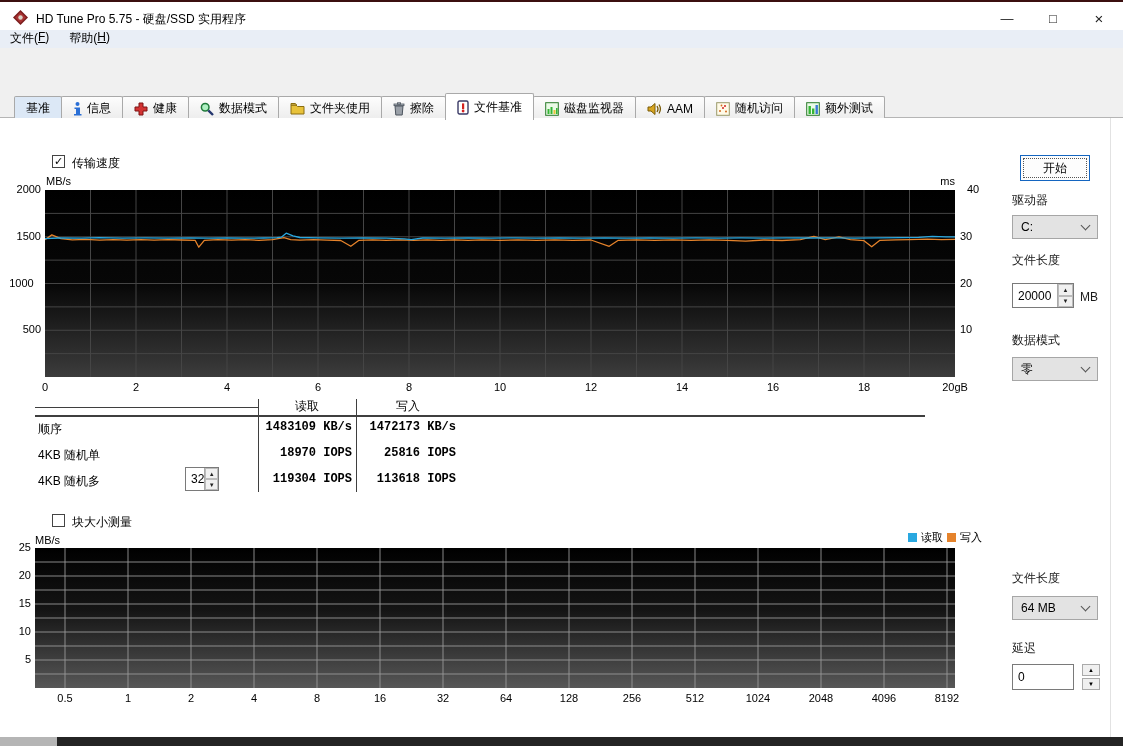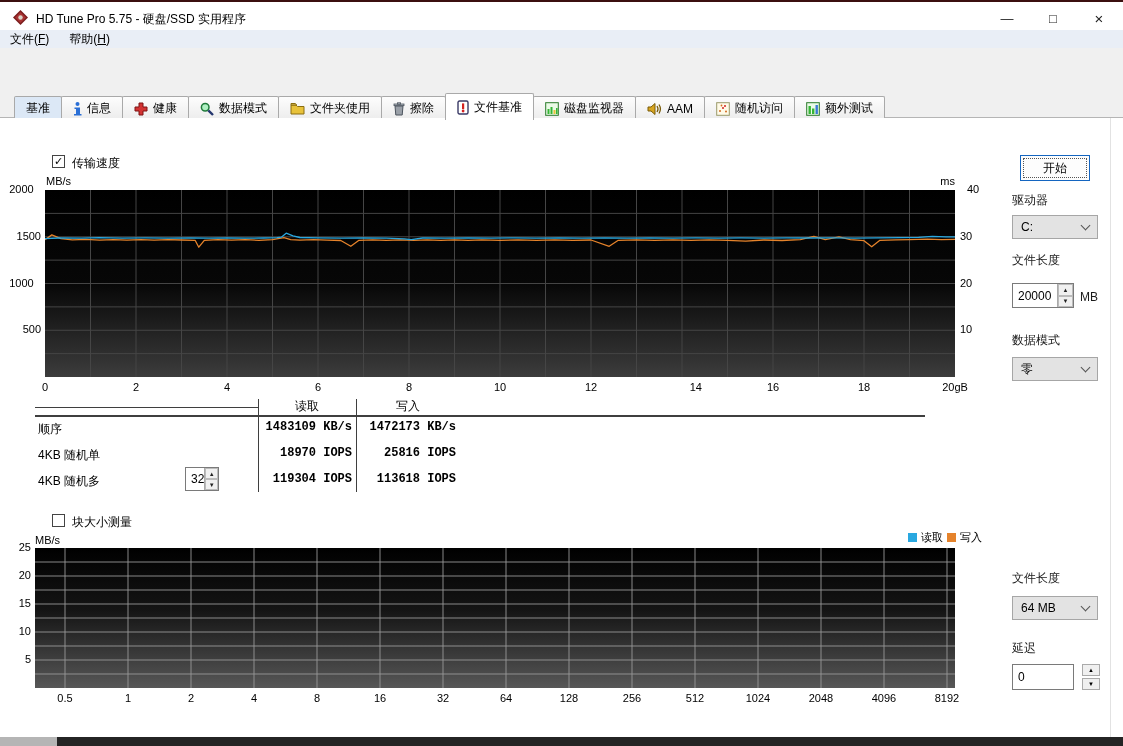--- a/index.html
+++ b/index.html
@@ -6,21 +6,21 @@
   *{box-sizing:border-box;}
   #win{position:relative;width:1123px;height:746px;background:#ef4444;overflow:hidden;
        font-family:"Liberation Sans","DejaVu Sans",sans-serif;font-size:12px;color:#000;}
   .abs{position:absolute;}
   .topstrip{left:0;top:0;width:1123px;height:2px;background:#3b0f0f;}
   .titlebar{left:0;top:2px;width:1123px;height:28px;background:#fff;}
   .title-text{left:36px;top:9px;font-size:12px;}
   .winbtn{top:2px;width:34px;height:28px;display:flex;align-items:center;justify-content:center;
           font-size:13px;color:#222;cursor:default;}
   .menubar{left:0;top:30px;width:1123px;height:18px;background:#e9eef6;display:flex;align-items:center;}
-  .menuitem{padding:0 10px;height:18px;display:flex;align-items:center;}
+  .menuitem{padding:0 10px;height:18px;display:flex;align-items:flex-start;}
   .menukey{text-decoration:underline;}
   .toolbar{left:0;top:48px;width:1123px;height:43px;background:#f0f0f0;}
   .combo-classic{left:14px;top:57px;width:676px;height:24px;background:#fff;border:1px solid #8a8a8a;
       display:flex;align-items:center;padding:0 8px;font-family:"DejaVu Sans Mono",monospace;font-size:12px;}
   .chev{width:7px;height:7px;border-right:1.5px solid #555;border-bottom:1.5px solid #555;
         transform:rotate(45deg);margin-top:-3px;}
   .toolbtn{background:#f4f4f4;border:1px solid #9b9b9b;display:flex;align-items:center;justify-content:center;}
   .tabstrip{left:0;top:91px;width:1123px;height:26px;background:#f0f0f0;}
   .tabline{left:0;top:117px;width:1123px;height:1px;background:#b5b5b5;}
   .tabs{left:14px;top:93px;display:flex;align-items:flex-end;}
@@ -393,25 +393,25 @@
     <div style="width:57px;height:9px;background:#b5b5b5"></div>
   </div>
 
 <span class="xtick" style="left: 25px; top: 381px; width: 40px; text-align: center;">0</span>
     <span class="xtick" style="left: 116px; top: 381px; width: 40px; text-align: center;">2</span>
     <span class="xtick" style="left: 207px; top: 381px; width: 40px; text-align: center;">4</span>
     <span class="xtick" style="left: 298px; top: 381px; width: 40px; text-align: center;">6</span>
     <span class="xtick" style="left: 389px; top: 381px; width: 40px; text-align: center;">8</span>
     <span class="xtick" style="left: 480px; top: 381px; width: 40px; text-align: center;">10</span>
     <span class="xtick" style="left: 571px; top: 381px; width: 40px; text-align: center;">12</span>
-    <span class="xtick" style="left: 662px; top: 381px; width: 40px; text-align: right;">14</span>
+    <span class="xtick" style="left: 662px; top: 381px; width: 40px; text-align: center;">14</span>
     <span class="xtick" style="left: 753px; top: 381px; width: 40px; text-align: center;">16</span>
     <span class="xtick" style="left: 844px; top: 381px; width: 40px; text-align: center;">18</span>
     <span class="xtick" style="left: 935px; top: 381px; width: 40px; text-align: center;">20gB</span>
-    <span class="ytick" style="left: 2px; top: 183px; width: 39px; text-align: center;">2000</span>
+    <span class="ytick" style="left: 2px; top: 183px; width: 39px; text-align: right;">2000</span>
     <span class="ytick" style="left: 2px; top: 229.75px; width: 39px; text-align: right;">1500</span>
     <span class="ytick" style="left: 2px; top: 276.5px; width: 39px; text-align: center;">1000</span>
     <span class="ytick" style="left: 2px; top: 323.25px; width: 39px; text-align: right;">500</span>
     <span class="ytick" style="left: 960px; top: 183px; width: 26px; text-align: center;">40</span>
     <span class="ytick" style="left: 960px; top: 229.75px; width: 26px; text-align: left;">30</span>
     <span class="ytick" style="left: 960px; top: 276.5px; width: 26px; text-align: left;">20</span>
     <span class="ytick" style="left: 960px; top: 323.25px; width: 26px; text-align: left;">10</span>
     <span class="xtick" style="left: 40px; top: 692px; width: 50px; text-align: center;">0.5</span>
     <span class="xtick" style="left: 103px; top: 692px; width: 50px; text-align: center;">1</span>
     <span class="xtick" style="left: 166px; top: 692px; width: 50px; text-align: center;">2</span>

